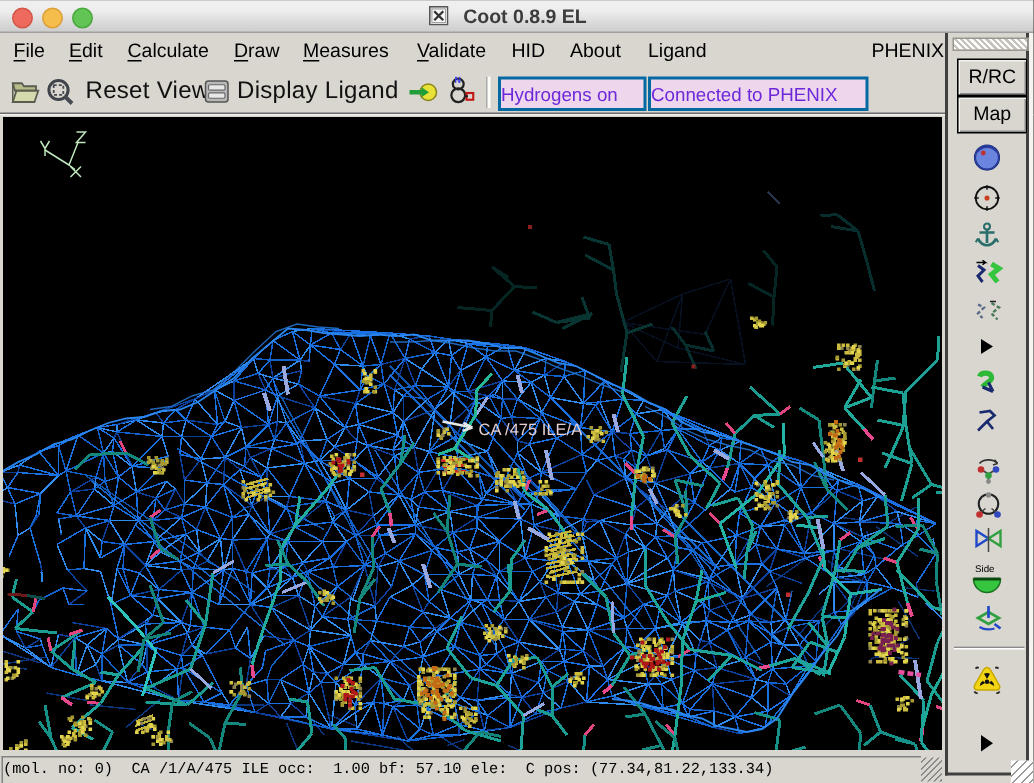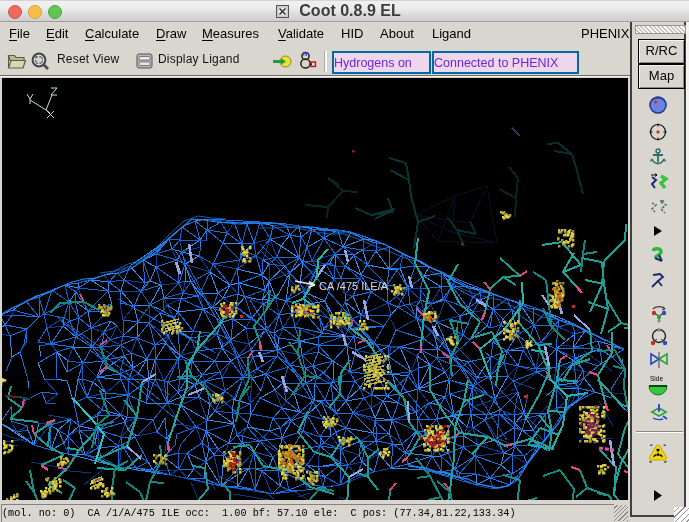--- a/index.html
+++ b/index.html
@@ -3,28 +3,28 @@
 html,body{margin:0;padding:0;}
 body{width:689px;height:522px;position:relative;overflow:hidden;
   font-family:"Liberation Sans",sans-serif;background:#d9d6cf;}
 .abs{position:absolute;}
 
 #title{left:0;top:0;width:689px;height:22px;
   background:linear-gradient(#b9b9b9 0,#f0f0f0 1px,#ededed 35%,#d6d6d6 80%,#cecece);
   border-bottom:1px solid #9e9e9e;box-sizing:border-box;}
 .tl{position:absolute;top:5px;width:12px;height:12px;border-radius:50%;}
 #title .t{position:absolute;top:0;left:0;right:0;text-align:center;padding-right:12px;
-  font-size:16px;font-weight:bold;color:#3c3c3c;line-height:21px;}
+  font-size:13px;font-weight:bold;color:#3c3c3c;line-height:21px;}
 
 #menu{left:0;top:22px;width:630px;height:24px;background:#d9d6cf;}
 #menu span{position:absolute;top:0;font-size:13px;color:#000;line-height:24px;}
 #menu u{text-decoration:underline;text-underline-offset:2px;}
 
 #tools{left:0;top:46px;width:630px;height:29px;background:#d9d6cf;}
-#tools .lbl{position:absolute;font-size:12px;letter-spacing:0.2px;color:#111;top:6px;}
+#tools .lbl{position:absolute;font-size:16px;letter-spacing:0.2px;color:#111;top:6px;}
 #tbline1{left:0;top:75px;width:689px;height:1px;background:#6a6a6a;}
 #tbline2{left:0;top:76px;width:689px;height:1px;background:#f4f3f0;}
 .pinkbtn{position:absolute;top:5px;height:23px;background:#eed7ed;
   border:2px solid #0369a1;box-sizing:border-box;font-size:12.5px;color:#6d28d9;
   line-height:21px;text-align:left;}
 
 #vp{left:2px;top:78px;}
 
 #status{left:0;top:501px;width:533px;height:21px;background:#d9d6cf;}
 #sfield{position:absolute;left:1px;top:3px;width:612px;height:18px;

